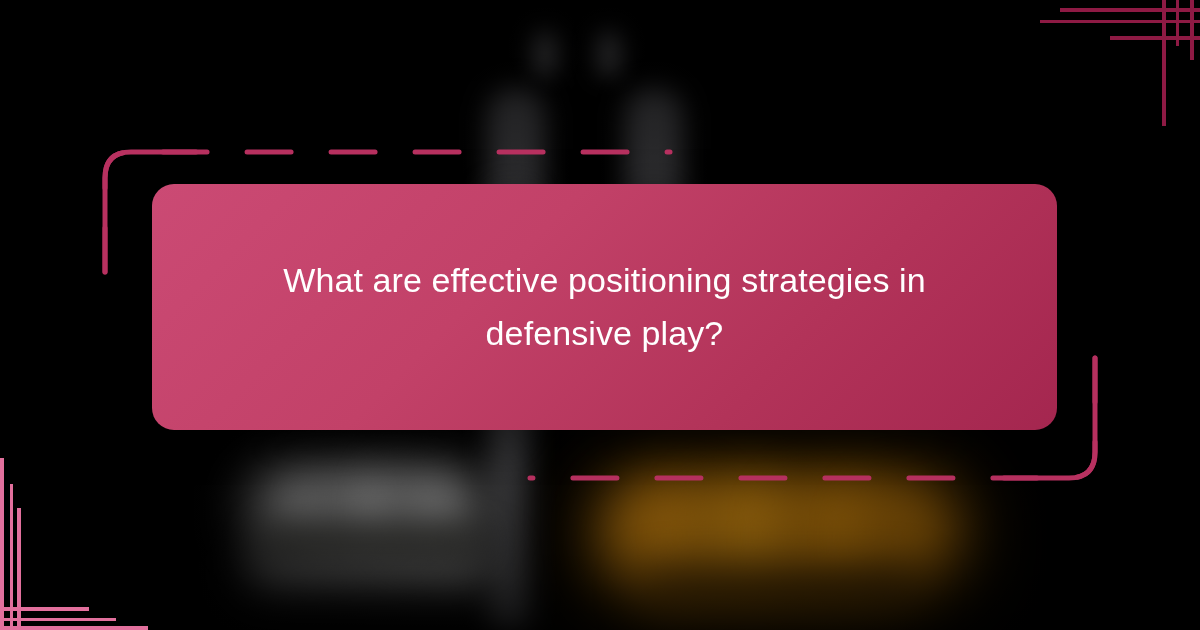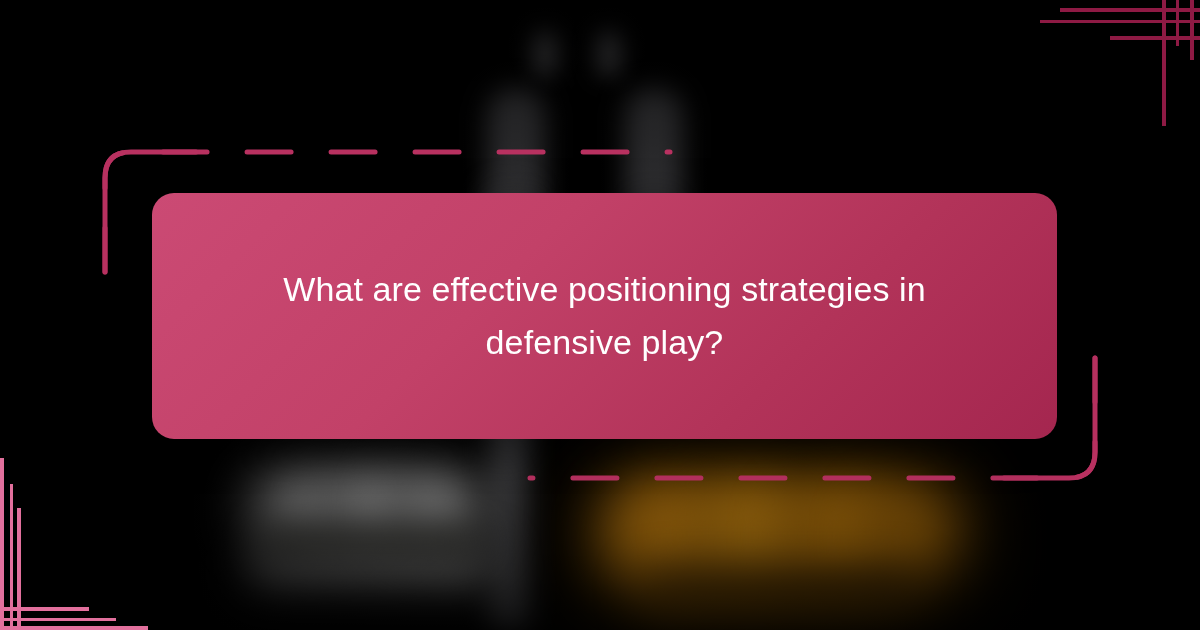--- a/index.html
+++ b/index.html
@@ -117,21 +117,21 @@
   .bracket {
     position: absolute;
     pointer-events: none;
   }
   .bracket svg { display: block; overflow: visible; }
 
   
   .card {
     position: absolute;
     left: 152px;
-    top: 193px;
+    top: 184px;
     width: 905px;
     height: 246px;
     border-radius: 22px;
     background: linear-gradient(135deg, #cb4a74 0%, #c24168 38%, #b23359 70%, #a4264f 100%);
     box-shadow: 0 10px 40px rgba(0,0,0,.45);
     display: flex;
     align-items: center;
     justify-content: flex-start;
     box-sizing: border-box;
     padding: 17px 72px;

